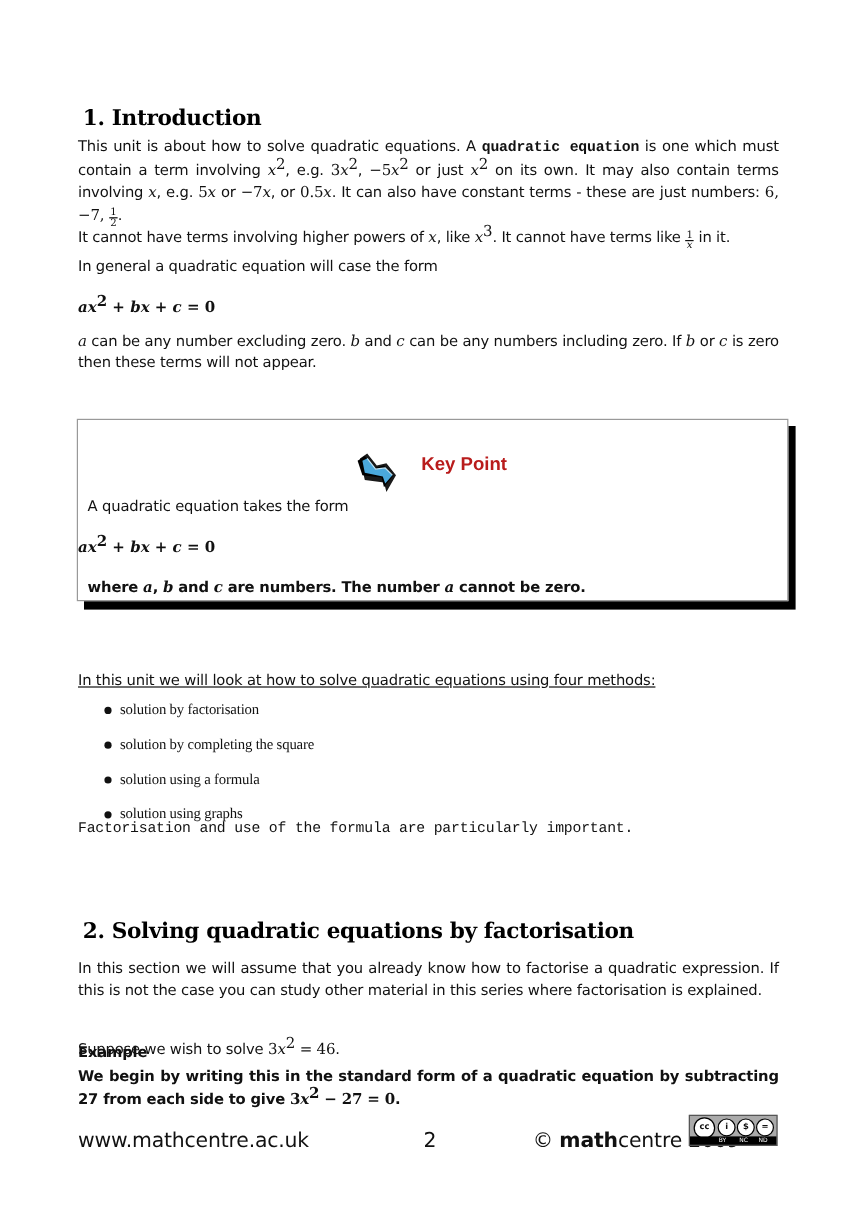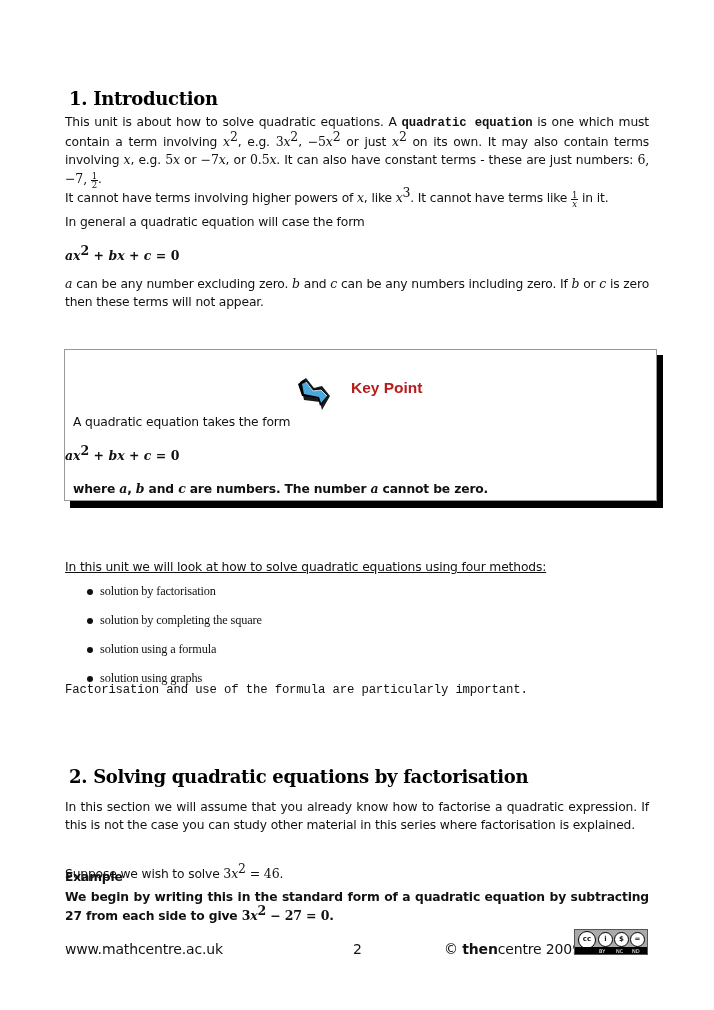--- a/index.html
+++ b/index.html
@@ -45,21 +45,21 @@
     .kp-title {
       position: absolute; left: 286px; top: 3px;
       font-family: "Liberation Sans", sans-serif; font-weight: bold; font-size: 15.5px; color: #b91c1c;
     }
     .kp-line { position: absolute; left: 8px; }
 
     ul.bullets { position: absolute; left: 65px; top: 583px; margin: 0; padding: 0; list-style: none; }
     ul.bullets li { position: relative; height: 29px; padding-left: 35px; line-height: 17px; font-family: Liberation Serif, serif; }
     ul.bullets li .dot { position: absolute; left: 22px; top: 6px; width: 6px; height: 6px; border-radius: 50%; background: #111; }
 
-    .footer { position: absolute; top: 941px; font-size: 14px; }
+    .footer { position: absolute; top: 941px; font-size: 17px; }
     .cc-badge {
       position: absolute; left: 574px; top: 929px; width: 74px; height: 26px;
       background: #aaa; border: 1px solid #555; box-sizing: border-box;
     }
     .cc-badge .strip { position: absolute; left: 0; bottom: 0; width: 100%; height: 7px; background: #000; }
     .cc-badge .strip span { position: absolute; bottom: 0px; font-size: 5px; color: #fff; font-family: "DejaVu Sans", sans-serif; }
     .cc-circle {
       position: absolute; top: 2px; width: 15px; height: 15px; border-radius: 50%;
       background: #fff; border: 1.5px solid #000; box-sizing: border-box;
       font-size: 7px; font-weight: bold; line-height: 12px; text-align: center; font-family: "DejaVu Sans", sans-serif;
@@ -116,21 +116,21 @@
 <p class="p sf" style="top:799px;">In this section we will assume that you already know how to factorise a quadratic expression.  If this is not the case you can study other material in this series where factorisation is explained.</p>
 
 <p class="p sf" style="top:841px; font-weight:bold;margin-top:28px;">Example</p>
 
 <p class="p sf" style="top:865px;"><span>Suppose we wish to solve </span><span class="mn">3</span><span class="m">x</span><sup class="mn">2</sup><span class="mn"> = 46</span><span>.</span></p>
 
 <p class="p sf" style="top:889px;font-weight:bold;"><span>We begin by writing this in the standard form of a quadratic equation by subtracting 27 from each side to give </span><span class="mn">3</span><span class="m">x</span><sup class="mn">2</sup><span class="mn"> − 27 = 0</span><span>.</span></p>
 
 <span class="footer sf" style="left:65px;">www.mathcentre.ac.uk</span>
 <span class="footer sf" style="left:353px;">2</span>
-<span class="footer sf" style="left:444px;"><span>©</span> <b>then</b><span>centre</span> <span>2009</span></span>
+<span class="footer sf" style="left:444px;"><span>©</span> <b>math</b><span>centre</span> <span>2009</span></span>
 
 <div class="cc-badge">
   <span class="cc-circle" style="left:3px; width:18px; height:18px; top:1px; line-height:15px;">cc</span>
   <span class="cc-circle" style="left:23px;">i</span>
   <span class="cc-circle" style="left:39px;">$</span>
   <span class="cc-circle" style="left:55px;">=</span>
   <div class="strip">
     <span style="left:24px;">BY</span>
     <span style="left:41px;">NC</span>
     <span style="left:57px;">ND</span>

